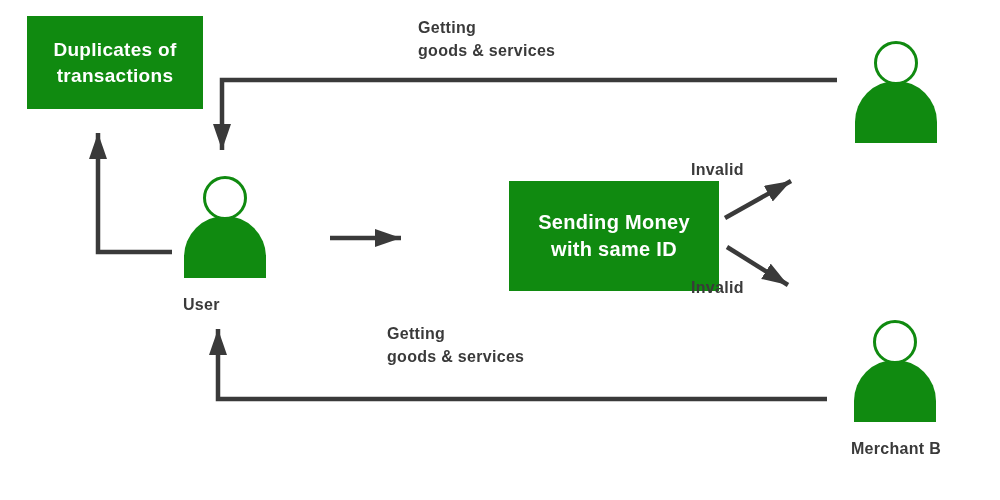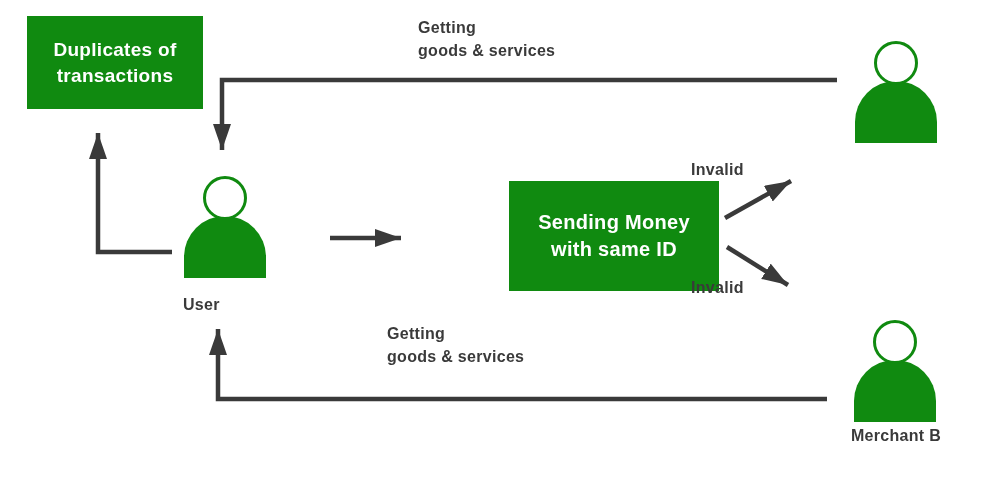--- a/index.html
+++ b/index.html
@@ -60,21 +60,21 @@
     position: absolute;
     color: var(--ink, #3a3a3a);
     font-weight: bold;
     font-size: 16px;
     line-height: 23px;
     white-space: pre-line;
     letter-spacing: 0.3px;
   }
   .label-user        { left: 183px; top: 293px; width: 84px;  }
   .label-merchant-a  { left: 826px; top: 160px; width: 140px; text-align: center; }
-  .label-merchant-b  { left: 826px; top: 424px; width: 140px; text-align: center; }
+  .label-merchant-b  { left: 826px; top: 437px; width: 140px; text-align: center; }
   .label-getting-top    { left: 418px; top: 16px;  }
   .label-getting-bottom { left: 387px; top: 322px; }
   .label-invalid-top    { left: 691px; top: 158px; }
   .label-invalid-bottom { left: 691px; top: 276px; }
 </style>
 </head>
 <body>
 
 <div class="canvas">
 

